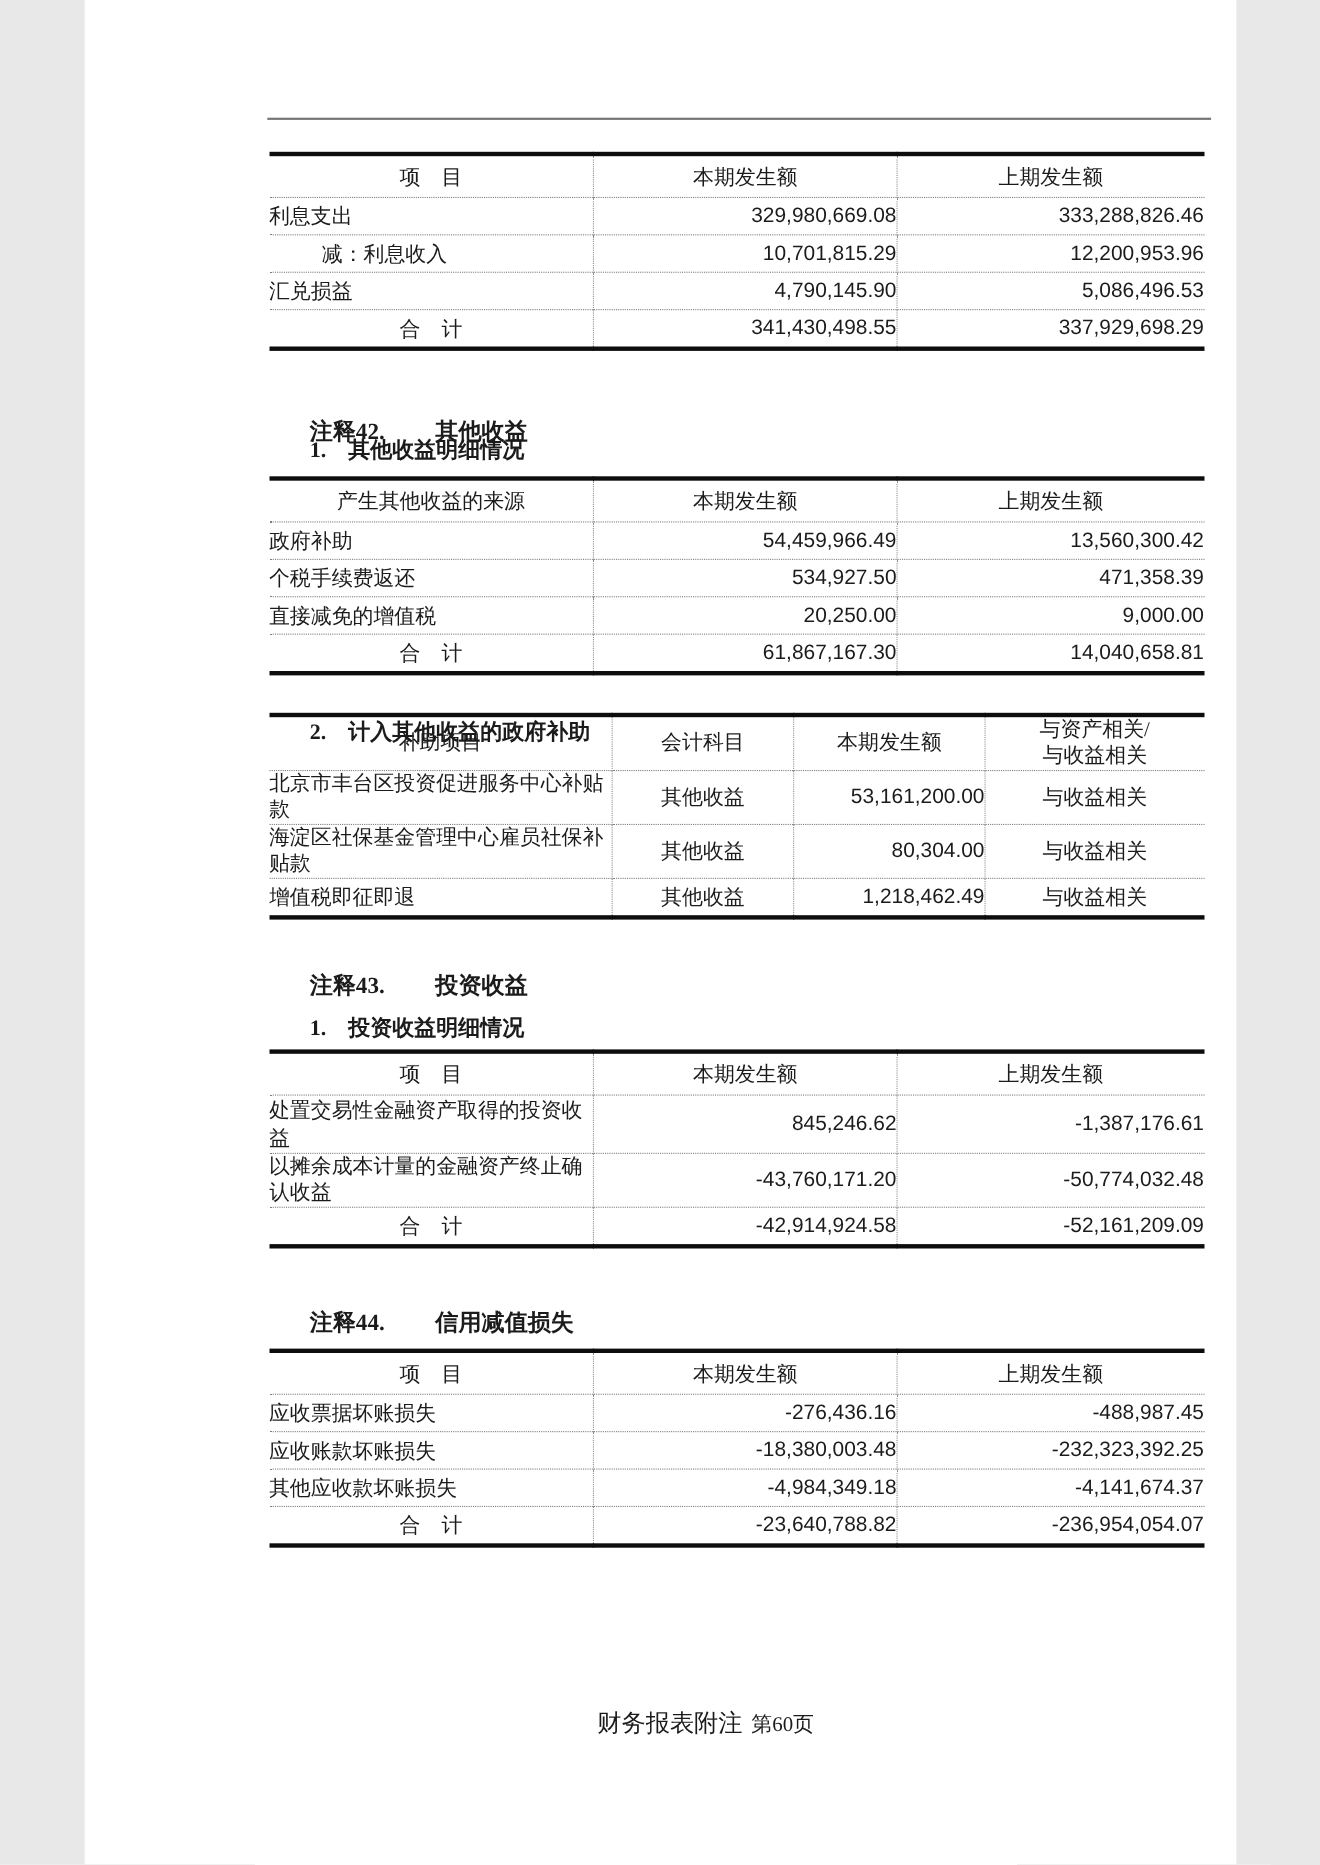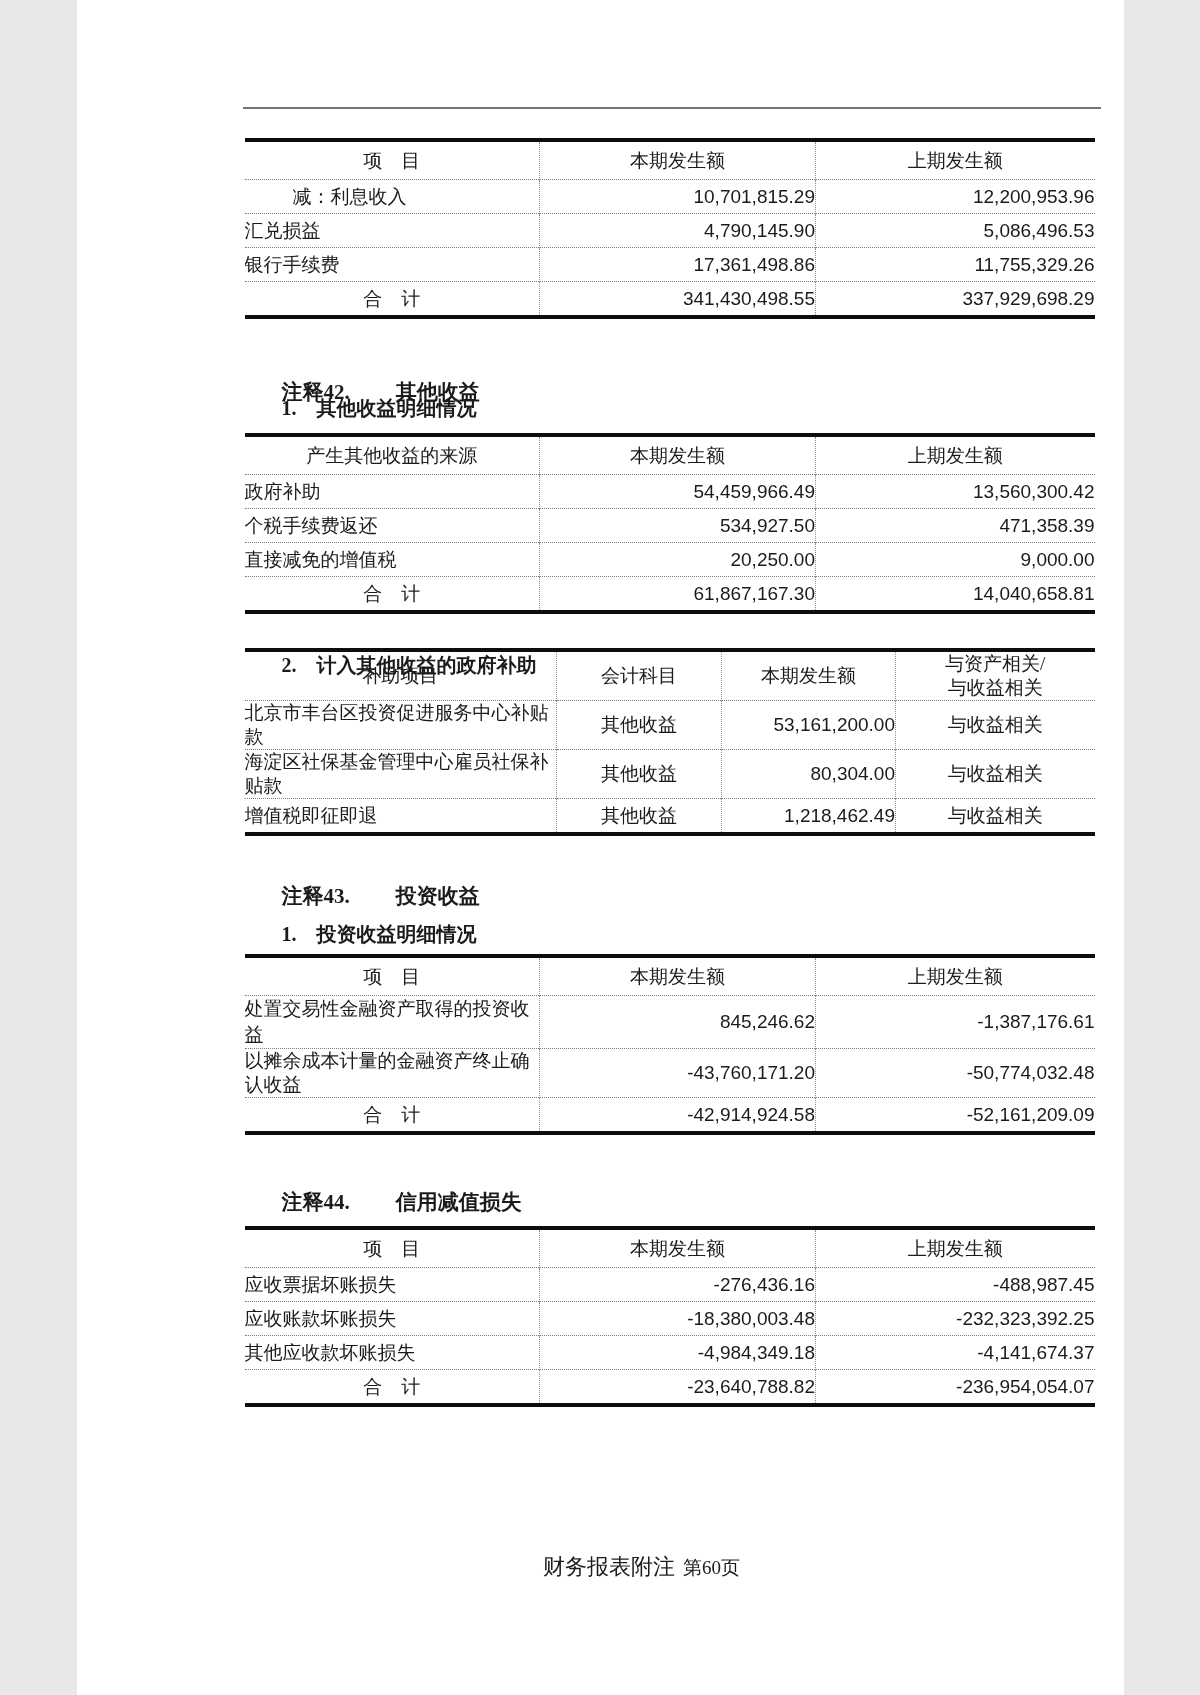--- a/index.html
+++ b/index.html
@@ -69,33 +69,33 @@
       </colgroup>
     <thead>
       <tr>
         <th>项　目</th>
         <th>本期发生额</th>
         <th>上期发生额</th>
       </tr>
     </thead>
     <tbody>
       <tr>
+        <td class="lbl">利息支出</td>
+        <td class="num">329,980,669.08</td>
+        <td class="num">333,288,826.46</td>
+      </tr>
+      <tr>
         <td class="lbl indent">减：利息收入</td>
         <td class="num">10,701,815.29</td>
         <td class="num">12,200,953.96</td>
       </tr>
       <tr>
         <td class="lbl">汇兑损益</td>
         <td class="num">4,790,145.90</td>
         <td class="num">5,086,496.53</td>
-      </tr>
-      <tr>
-        <td class="lbl">银行手续费</td>
-        <td class="num">17,361,498.86</td>
-        <td class="num">11,755,329.26</td>
       </tr>
       <tr>
         <td class="ctr">合　计</td>
         <td class="num">341,430,498.55</td>
         <td class="num">337,929,698.29</td>
       </tr>
     </tbody>
   </table>
 
   <div class="note-h" style="top:354px;margin-top:24px;">

